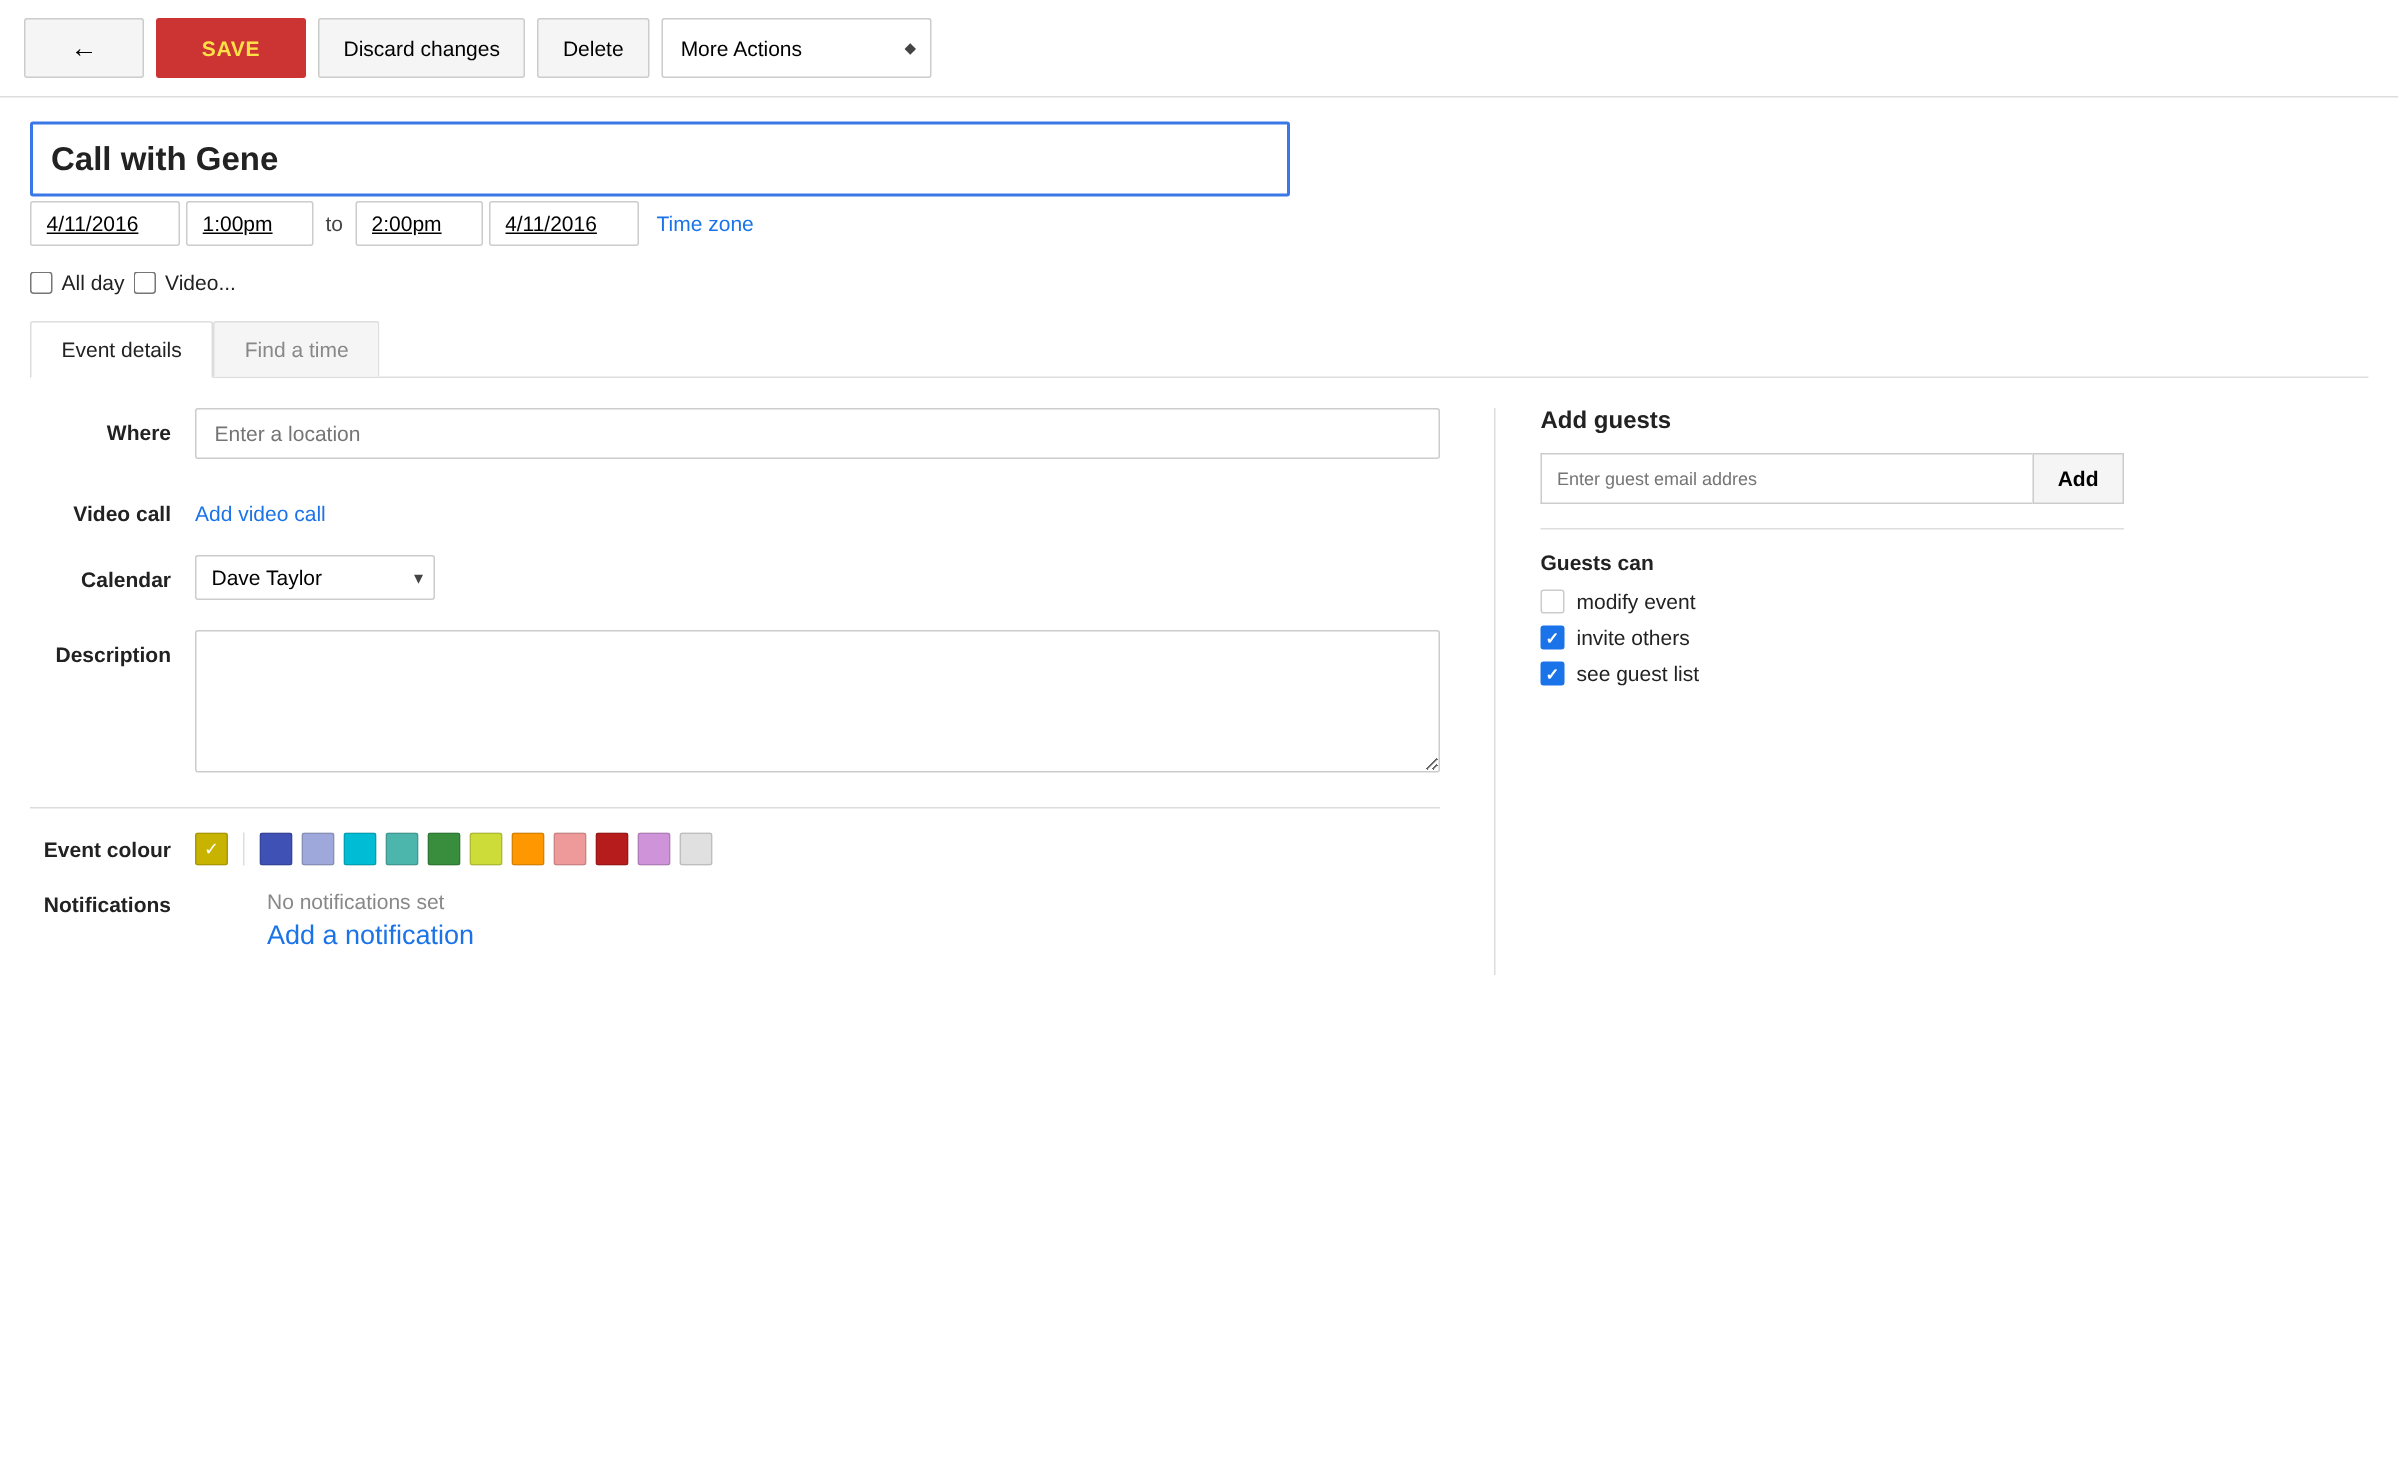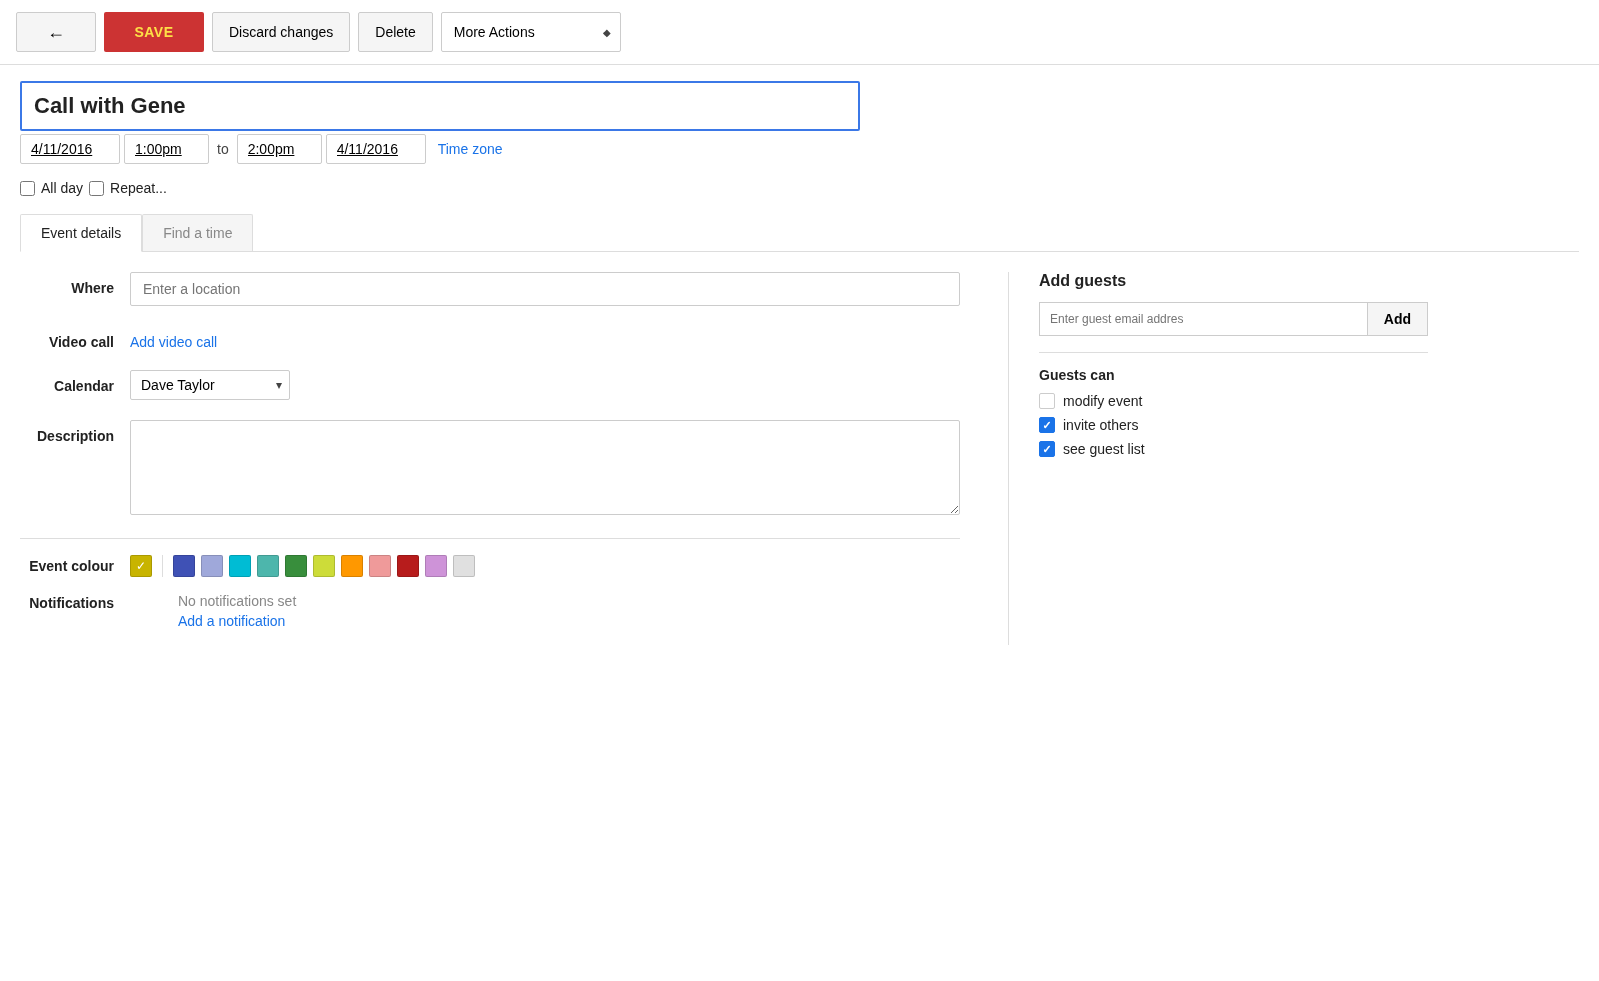--- a/index.html
+++ b/index.html
@@ -129,21 +129,21 @@
     }
     .tab.inactive {
       color: #888;
       background: #f5f5f5;
       border-color: #ddd;
     }
 
     
     .content-area {
       display: flex;
-      gap: 12px;
+      gap: 0;
       padding-top: 20px;
     }
 
     
     .form-left {
       flex: 1;
       max-width: 940px;
     }
 
     .form-row {
@@ -265,21 +265,21 @@
       flex-shrink: 0;
       padding-top: 2px;
     }
     .notif-content {
       display: flex;
       flex-direction: column;
       gap: 4px;
       margin-left: 48px;
     }
     .notif-none { color: #888; font-size: 14px; }
-    .notif-add { color: #1a73e8; cursor: pointer; text-decoration: none; font-size: 14px; }
+    .notif-add { color: #1a73e8; cursor: pointer; text-decoration: none; font-size: 18px; }
 
     
     .panel-right {
       width: 420px;
       padding-left: 30px;
       border-left: 1px solid #ddd;
       margin-left: 36px;
       flex-shrink: 0;
     }
     .panel-section-title {
@@ -386,21 +386,21 @@
   </div>
 
   
   <div class="checks-row">
     <label class="check-label">
       <input type="checkbox" style="">
       <span>All day</span>
     </label>
     <label class="check-label">
       <input type="checkbox" style="">
-      <span>Repeat...</span>
+      <span>Video...</span>
     </label>
   </div>
 
   
   <div class="tabs">
     <div class="tab active">
       <span>Event details</span>
     </div>
     <div class="tab inactive">
       <span>Find a time</span>

